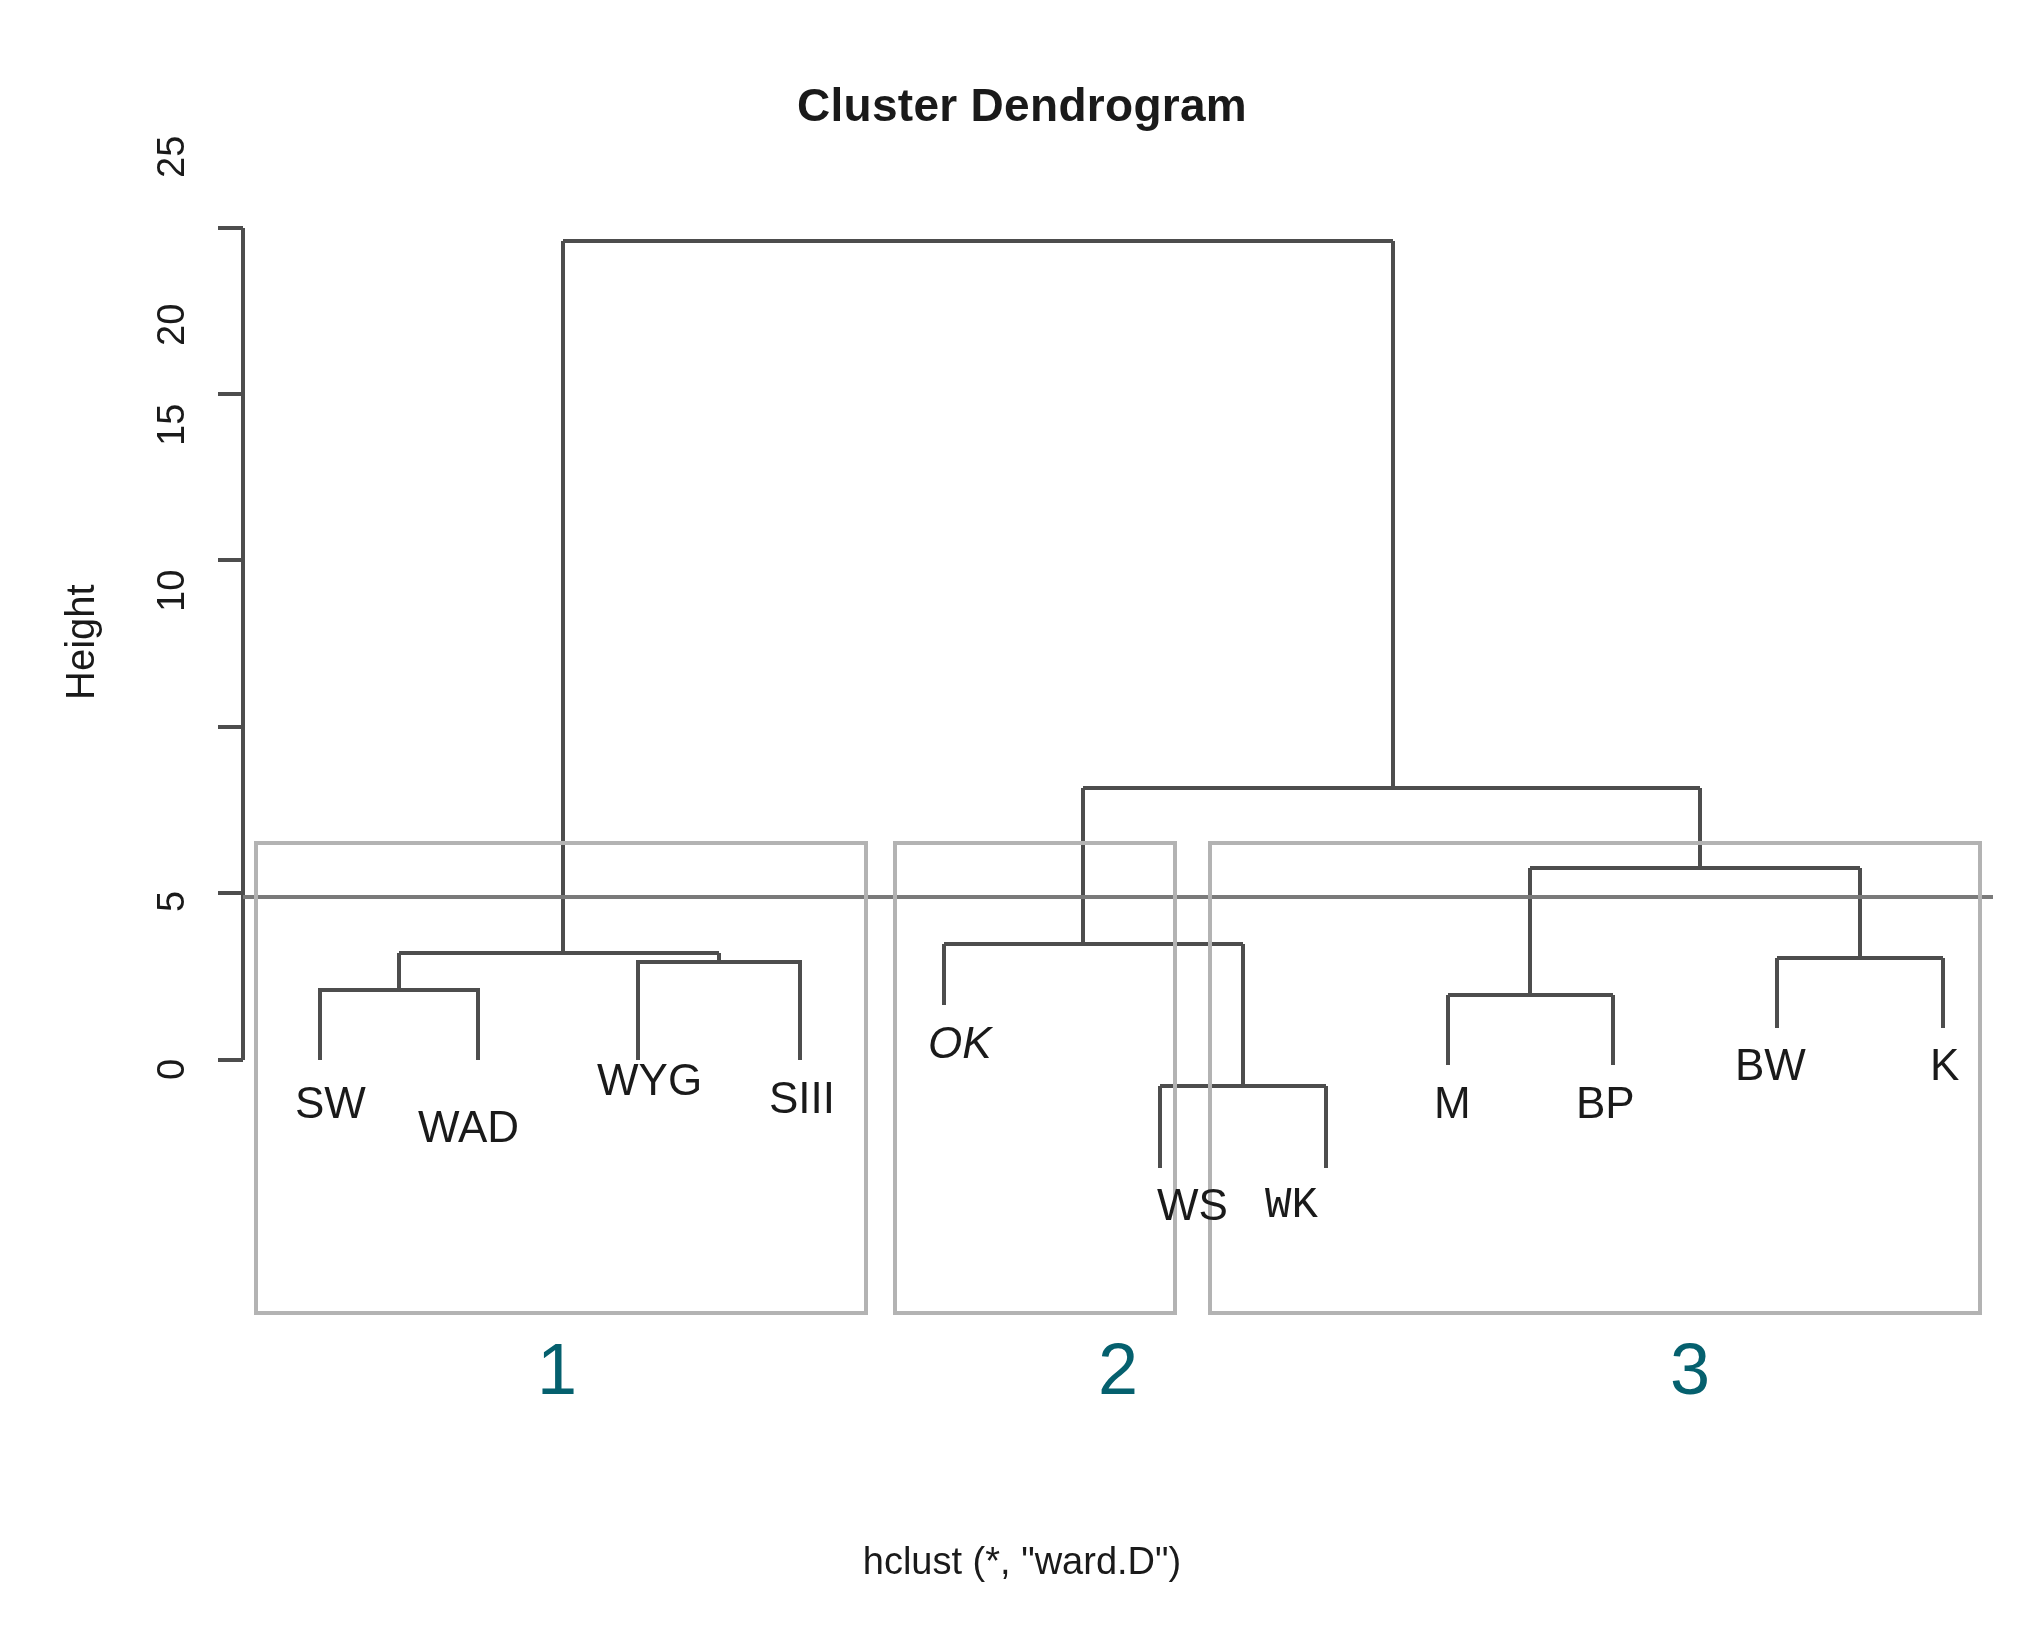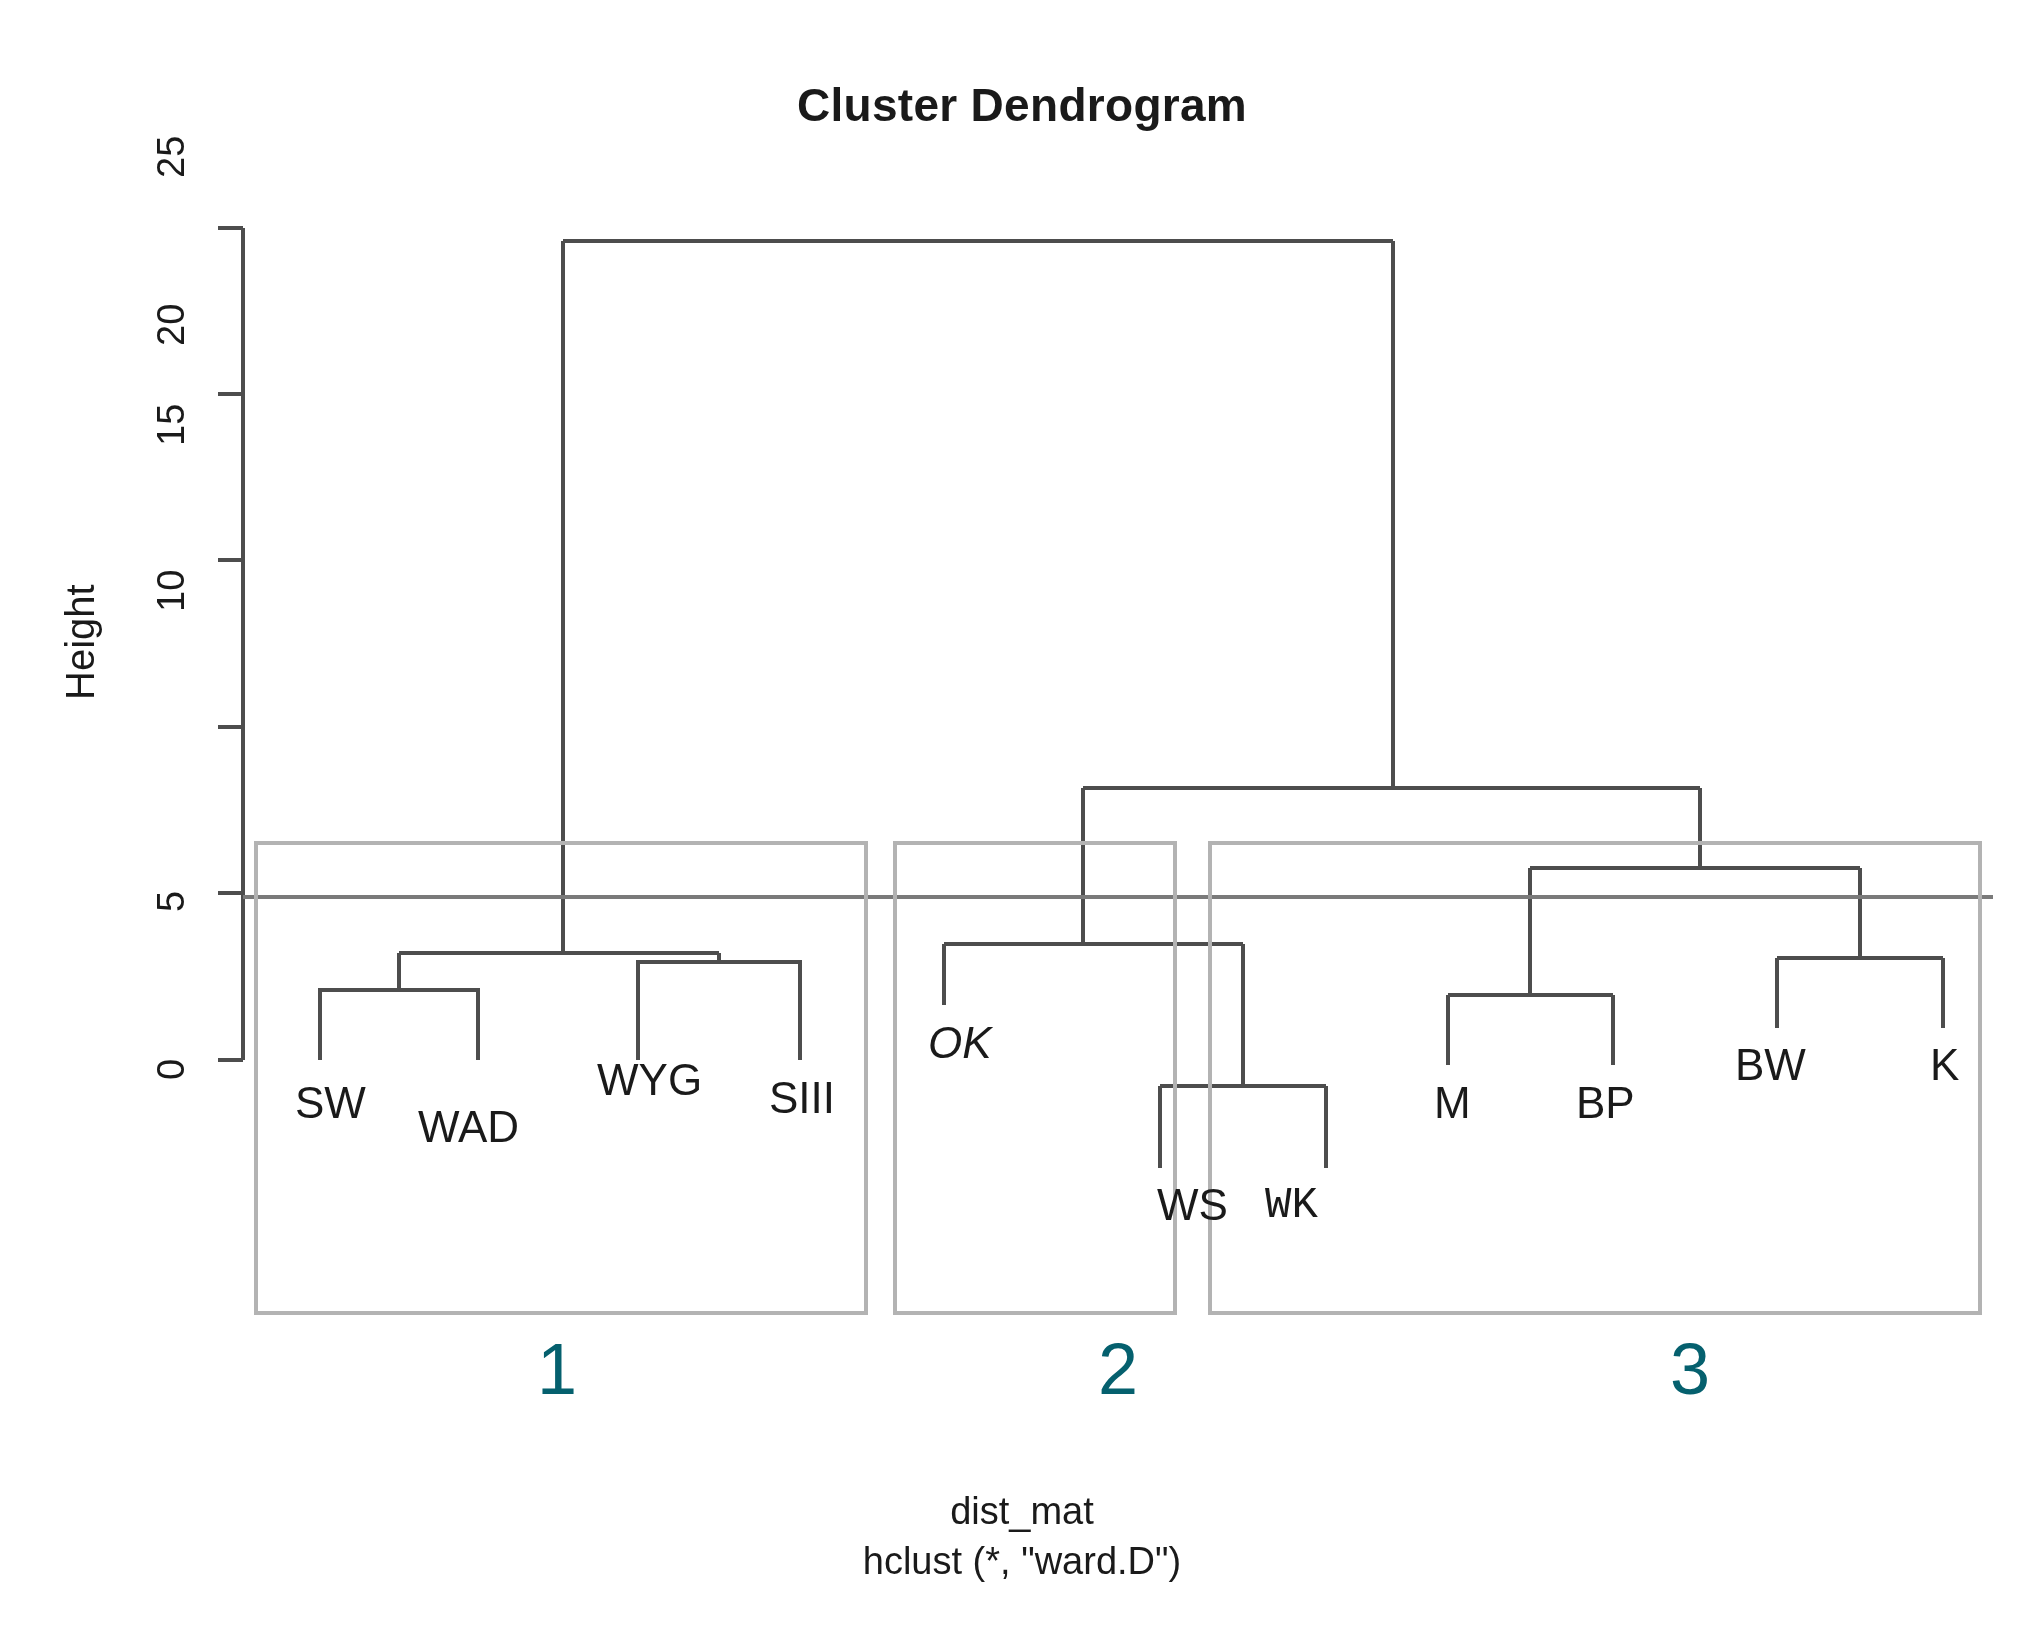--- a/index.html
+++ b/index.html
@@ -94,16 +94,15 @@
   <div class="leaf" style="left:1265px;top:1180px;font-family:Liberation Mono, monospace;">WK</div>
   <div class="leaf" style="left:1434px;top:1078px;">M</div>
   <div class="leaf" style="left:1576px;top:1078px;text-align:right;">BP</div>
   <div class="leaf" style="left:1735px;top:1040px;">BW</div>
   <div class="leaf" style="left:1930px;top:1040px;">K</div>
 
   <div class="cnum" style="left:537px;top:1328px;">1</div>
   <div class="cnum" style="left:1098px;top:1328px;">2</div>
   <div class="cnum" style="left:1670px;top:1328px;">3</div>
 
-  <div class="cap" style="left:0;top:1490px;">dist_mat</div>
   <div class="cap" style="left:0;top:1540px;">hclust (*, "ward.D")</div>
 
 </div>
 
 </body></html>

